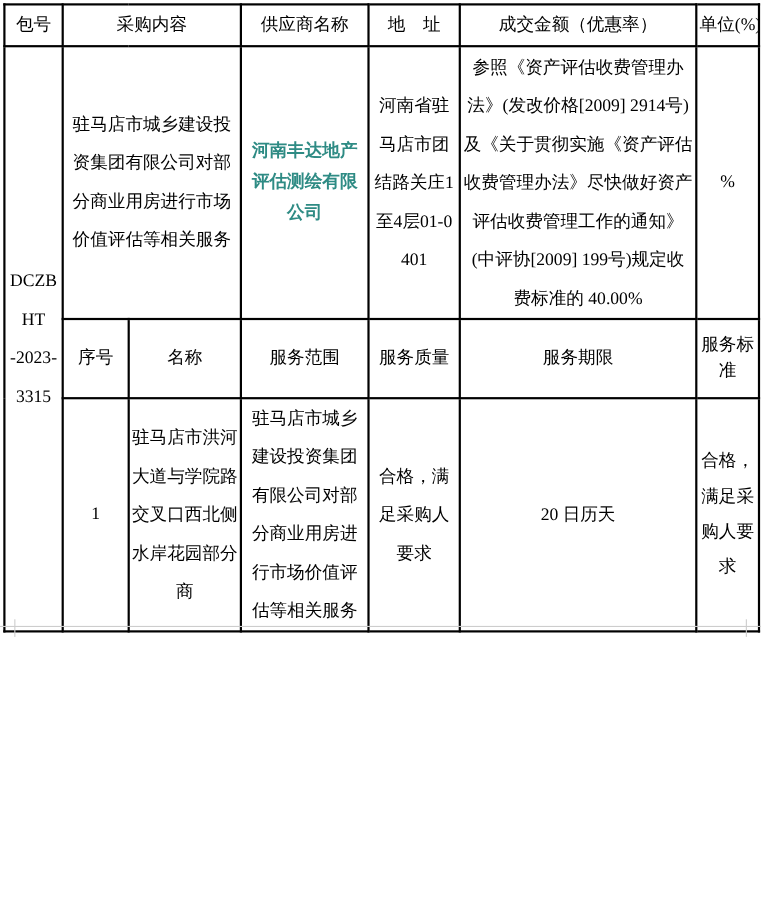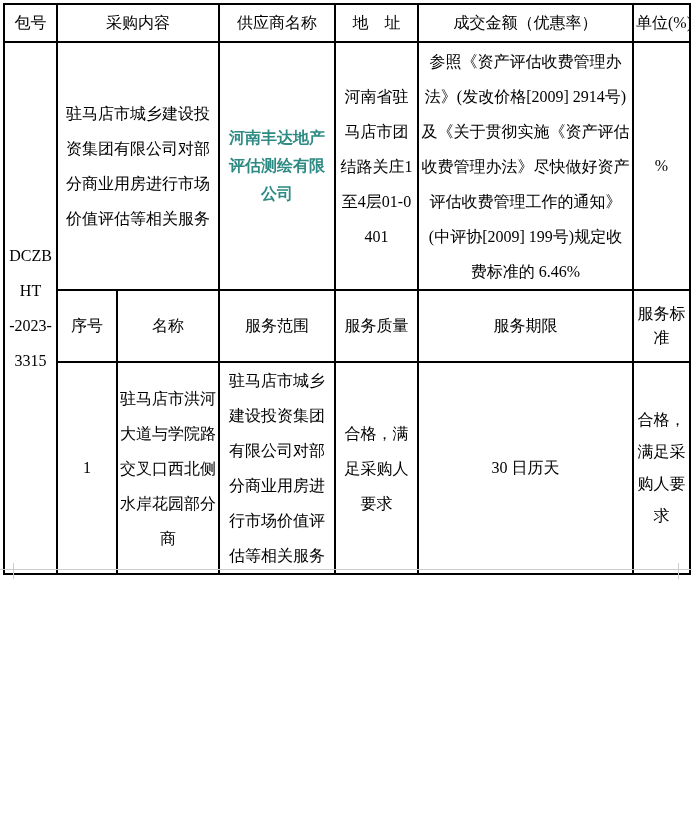--- a/index.html
+++ b/index.html
@@ -91,37 +91,37 @@
       <td>成交金额（优惠率）</td>
       <td class="unit-header">单位(%)</td>
     </tr>
     <tr class="row-deal">
       <td rowspan="3" class="pkg-cell">DCZBHT
 -2023-
 3315</td>
       <td colspan="2" class="multiline">驻马店市城乡建设投资集团有限公司对部分商业用房进行市场价值评估等相关服务</td>
       <td class="supplier-cell">河南丰达地产评估测绘有限公司</td>
       <td class="multiline">河南省驻马店市团结路关庄1至4层01-0401</td>
-      <td class="amount-cell">参照《资产评估收费管理办法》(发改价格[2009] 2914号)及《关于贯彻实施《资产评估收费管理办法》尽快做好资产评估收费管理工作的通知》(中评协[2009] 199号)规定收费标准的 6.46%</td>
+      <td class="amount-cell">参照《资产评估收费管理办法》(发改价格[2009] 2914号)及《关于贯彻实施《资产评估收费管理办法》尽快做好资产评估收费管理工作的通知》(中评协[2009] 199号)规定收费标准的 40.00%</td>
       <td>%</td>
     </tr>
     <tr class="row-subheader">
       <td>序号</td>
       <td>名称</td>
       <td>服务范围</td>
       <td>服务质量</td>
       <td>服务期限</td>
       <td>服务标准</td>
     </tr>
     <tr class="row-service">
       <td>1</td>
       <td class="multiline">驻马店市洪河大道与学院路交叉口西北侧水岸花园部分商</td>
       <td class="multiline">驻马店市城乡建设投资集团有限公司对部分商业用房进行市场价值评估等相关服务</td>
       <td class="multiline">合格，满足采购人要求</td>
-      <td>30 日历天</td>
+      <td>20 日历天</td>
       <td class="narrow-cell">合格，满足采购人要求</td>
     </tr>
   </tbody>
     </table>
 
   <div class="pb-hline" style="top:569px;"></div>
   <div class="pb-vtick" style="left:13px;"></div>
   <div class="pb-vtick" style="left:678px;"></div>
 
 

